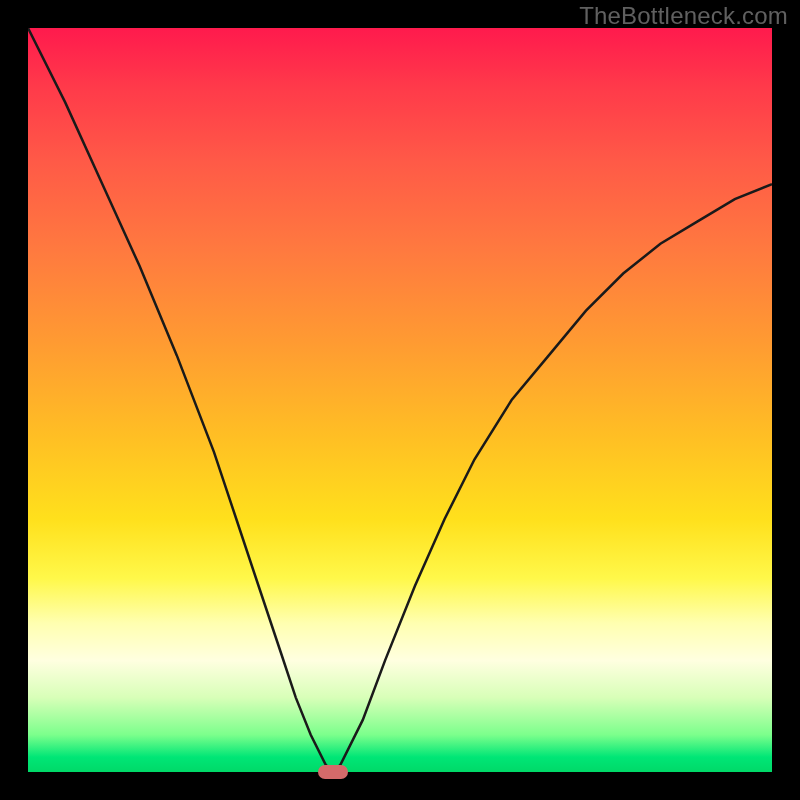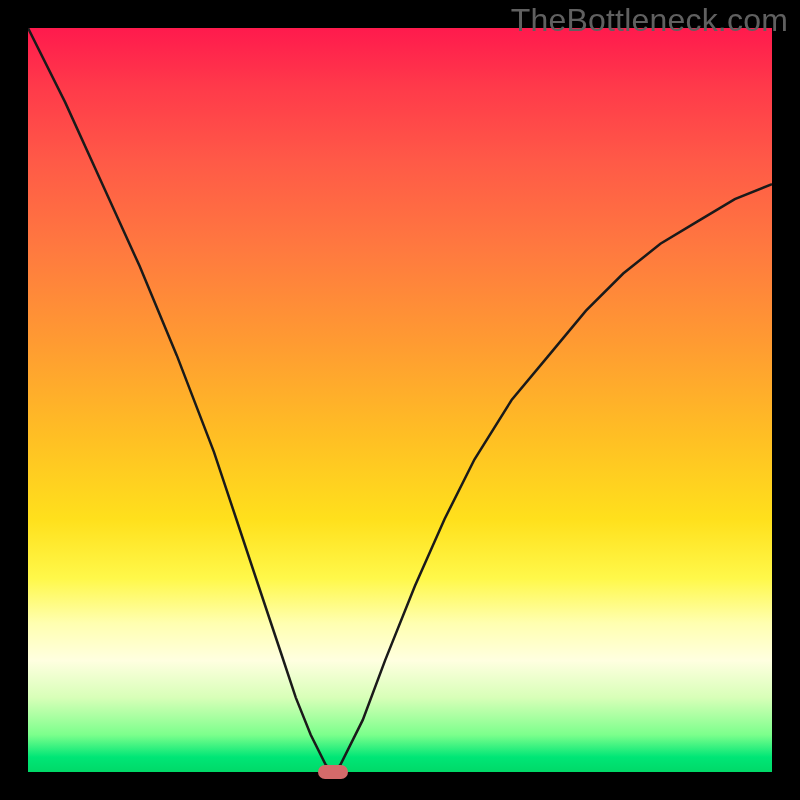--- a/index.html
+++ b/index.html
@@ -14,21 +14,21 @@
     position: relative;
     width: 800px;
     height: 800px;
     background: #000;
   }
   .watermark {
     position: absolute;
     top: 2px;
     right: 12px;
     color: #606060;
-    font-size: 32px;
+    font-size: 24px;
     font-weight: 400;
     letter-spacing: 0.2px;
     z-index: 5;
   }
   .plot-gradient {
     position: absolute;
     left: 28px;
     top: 28px;
     width: 744px;
     height: 744px;

